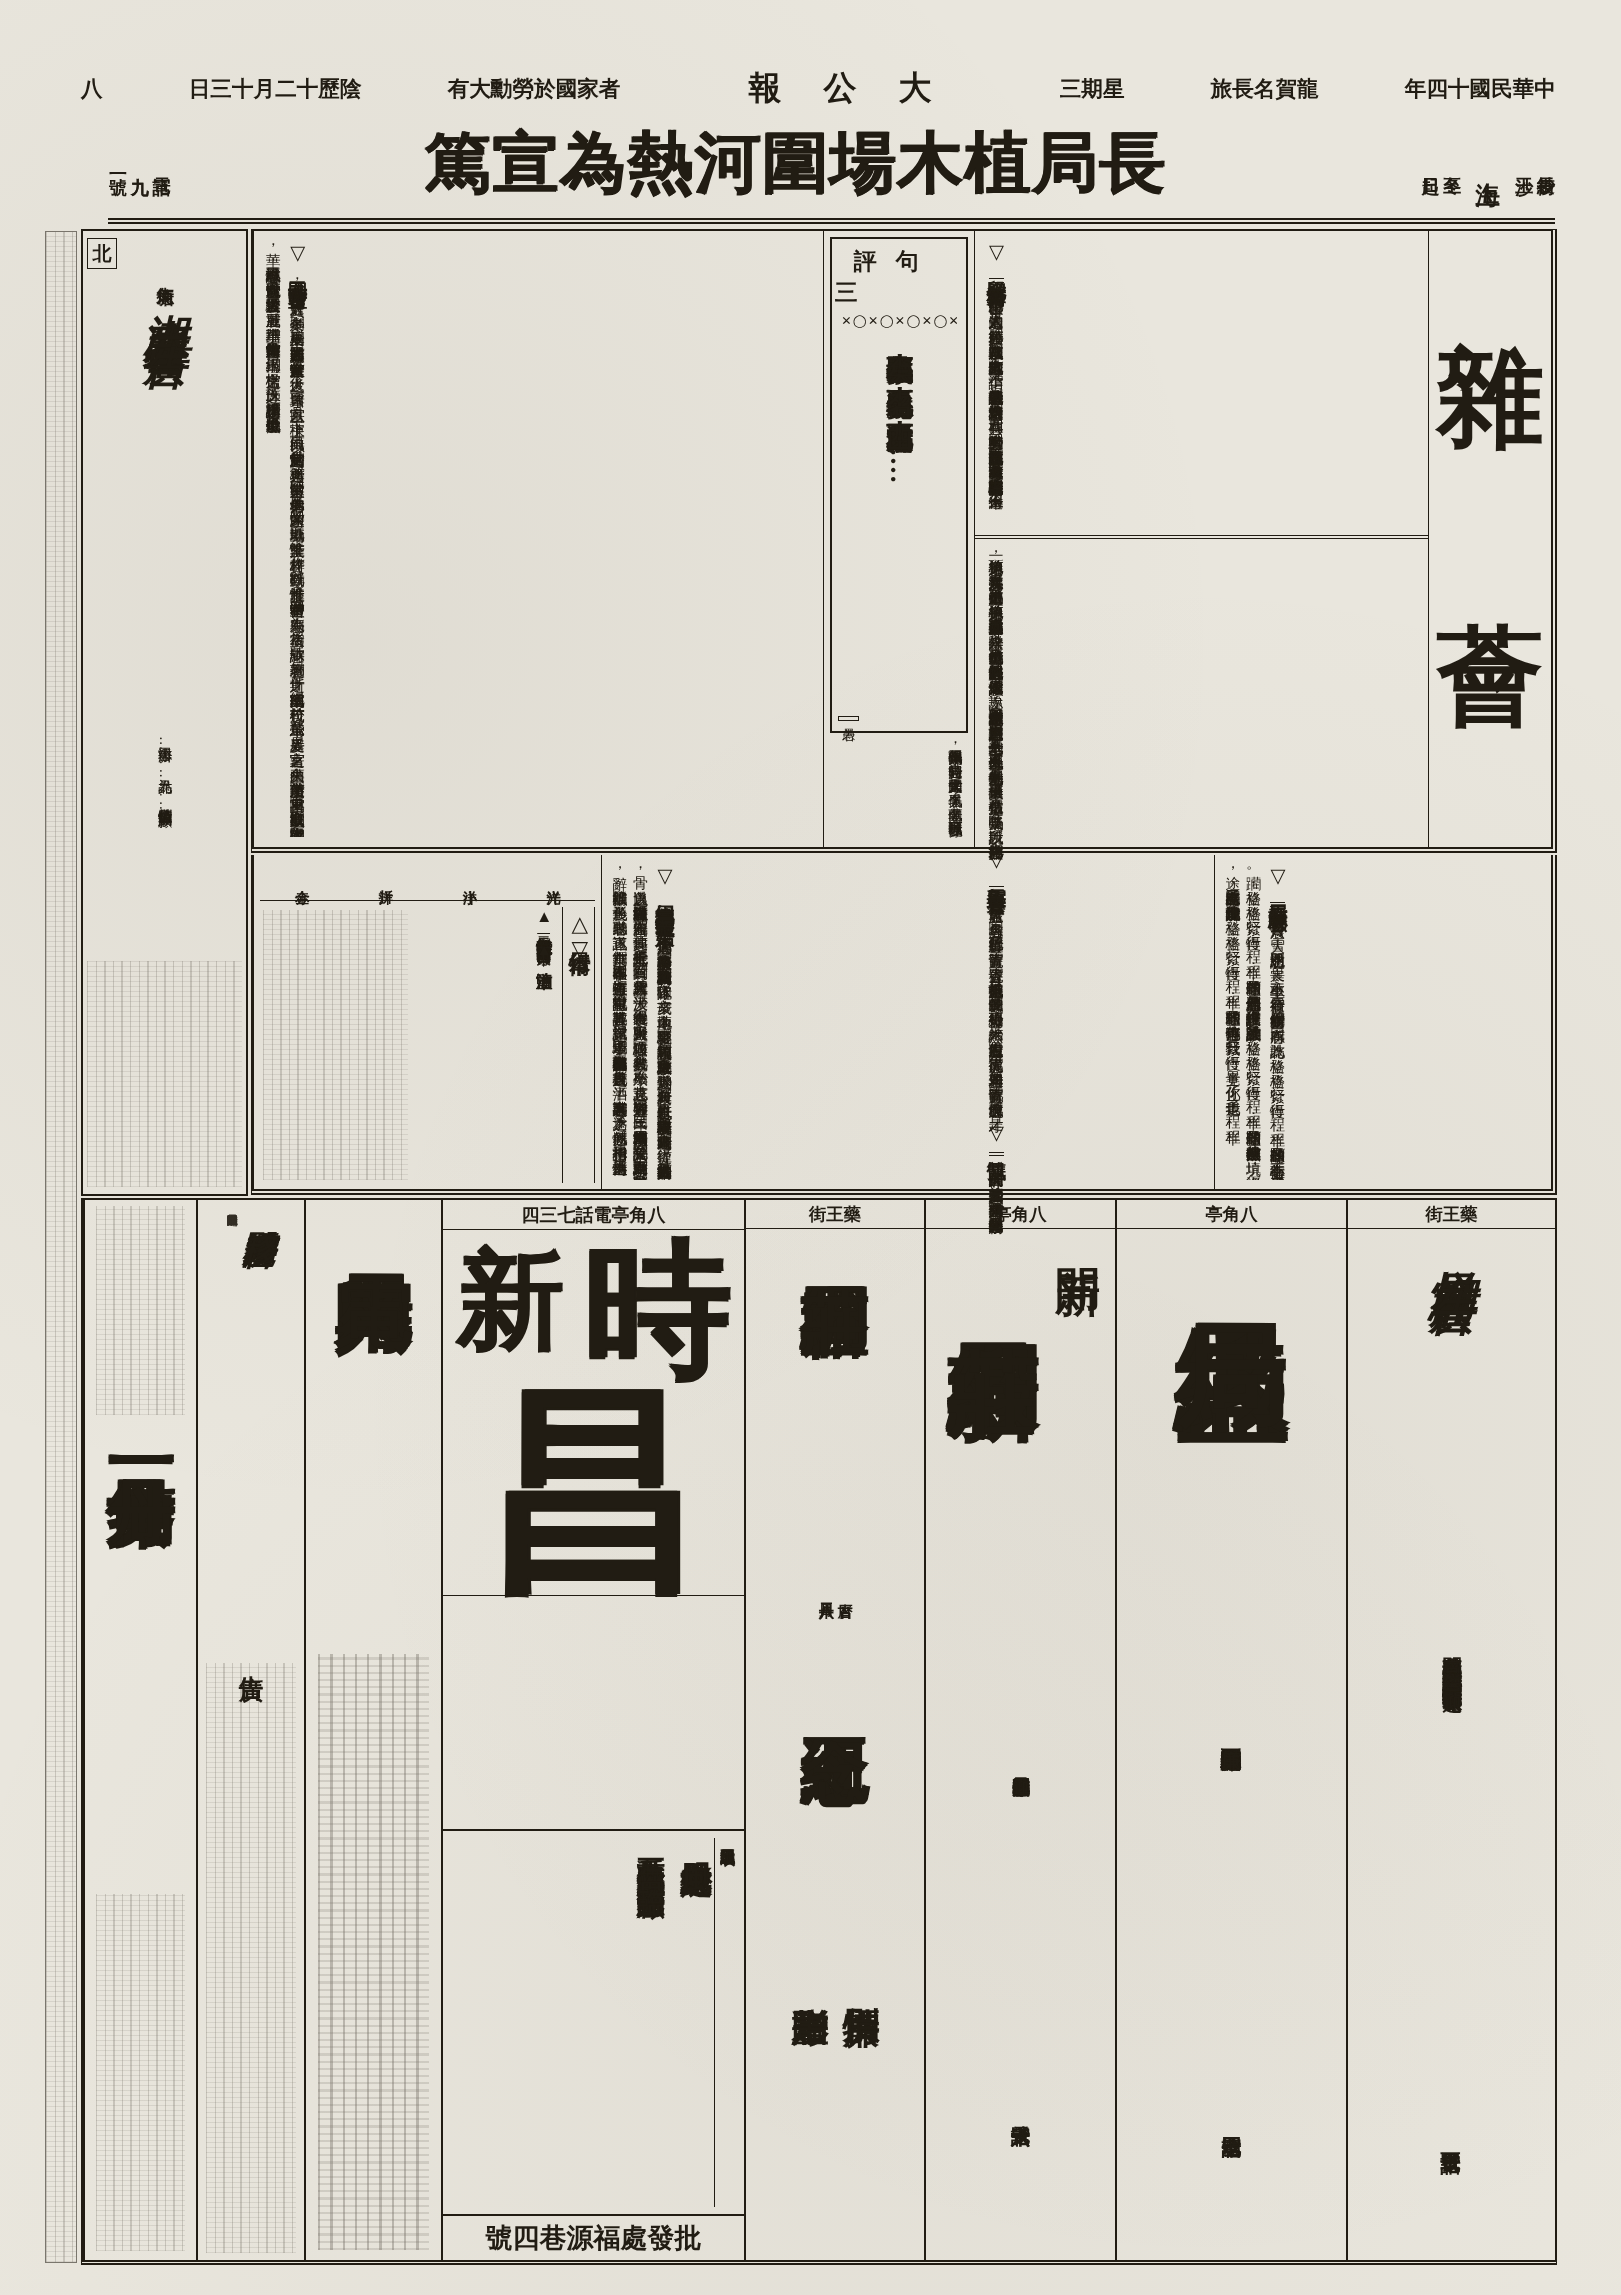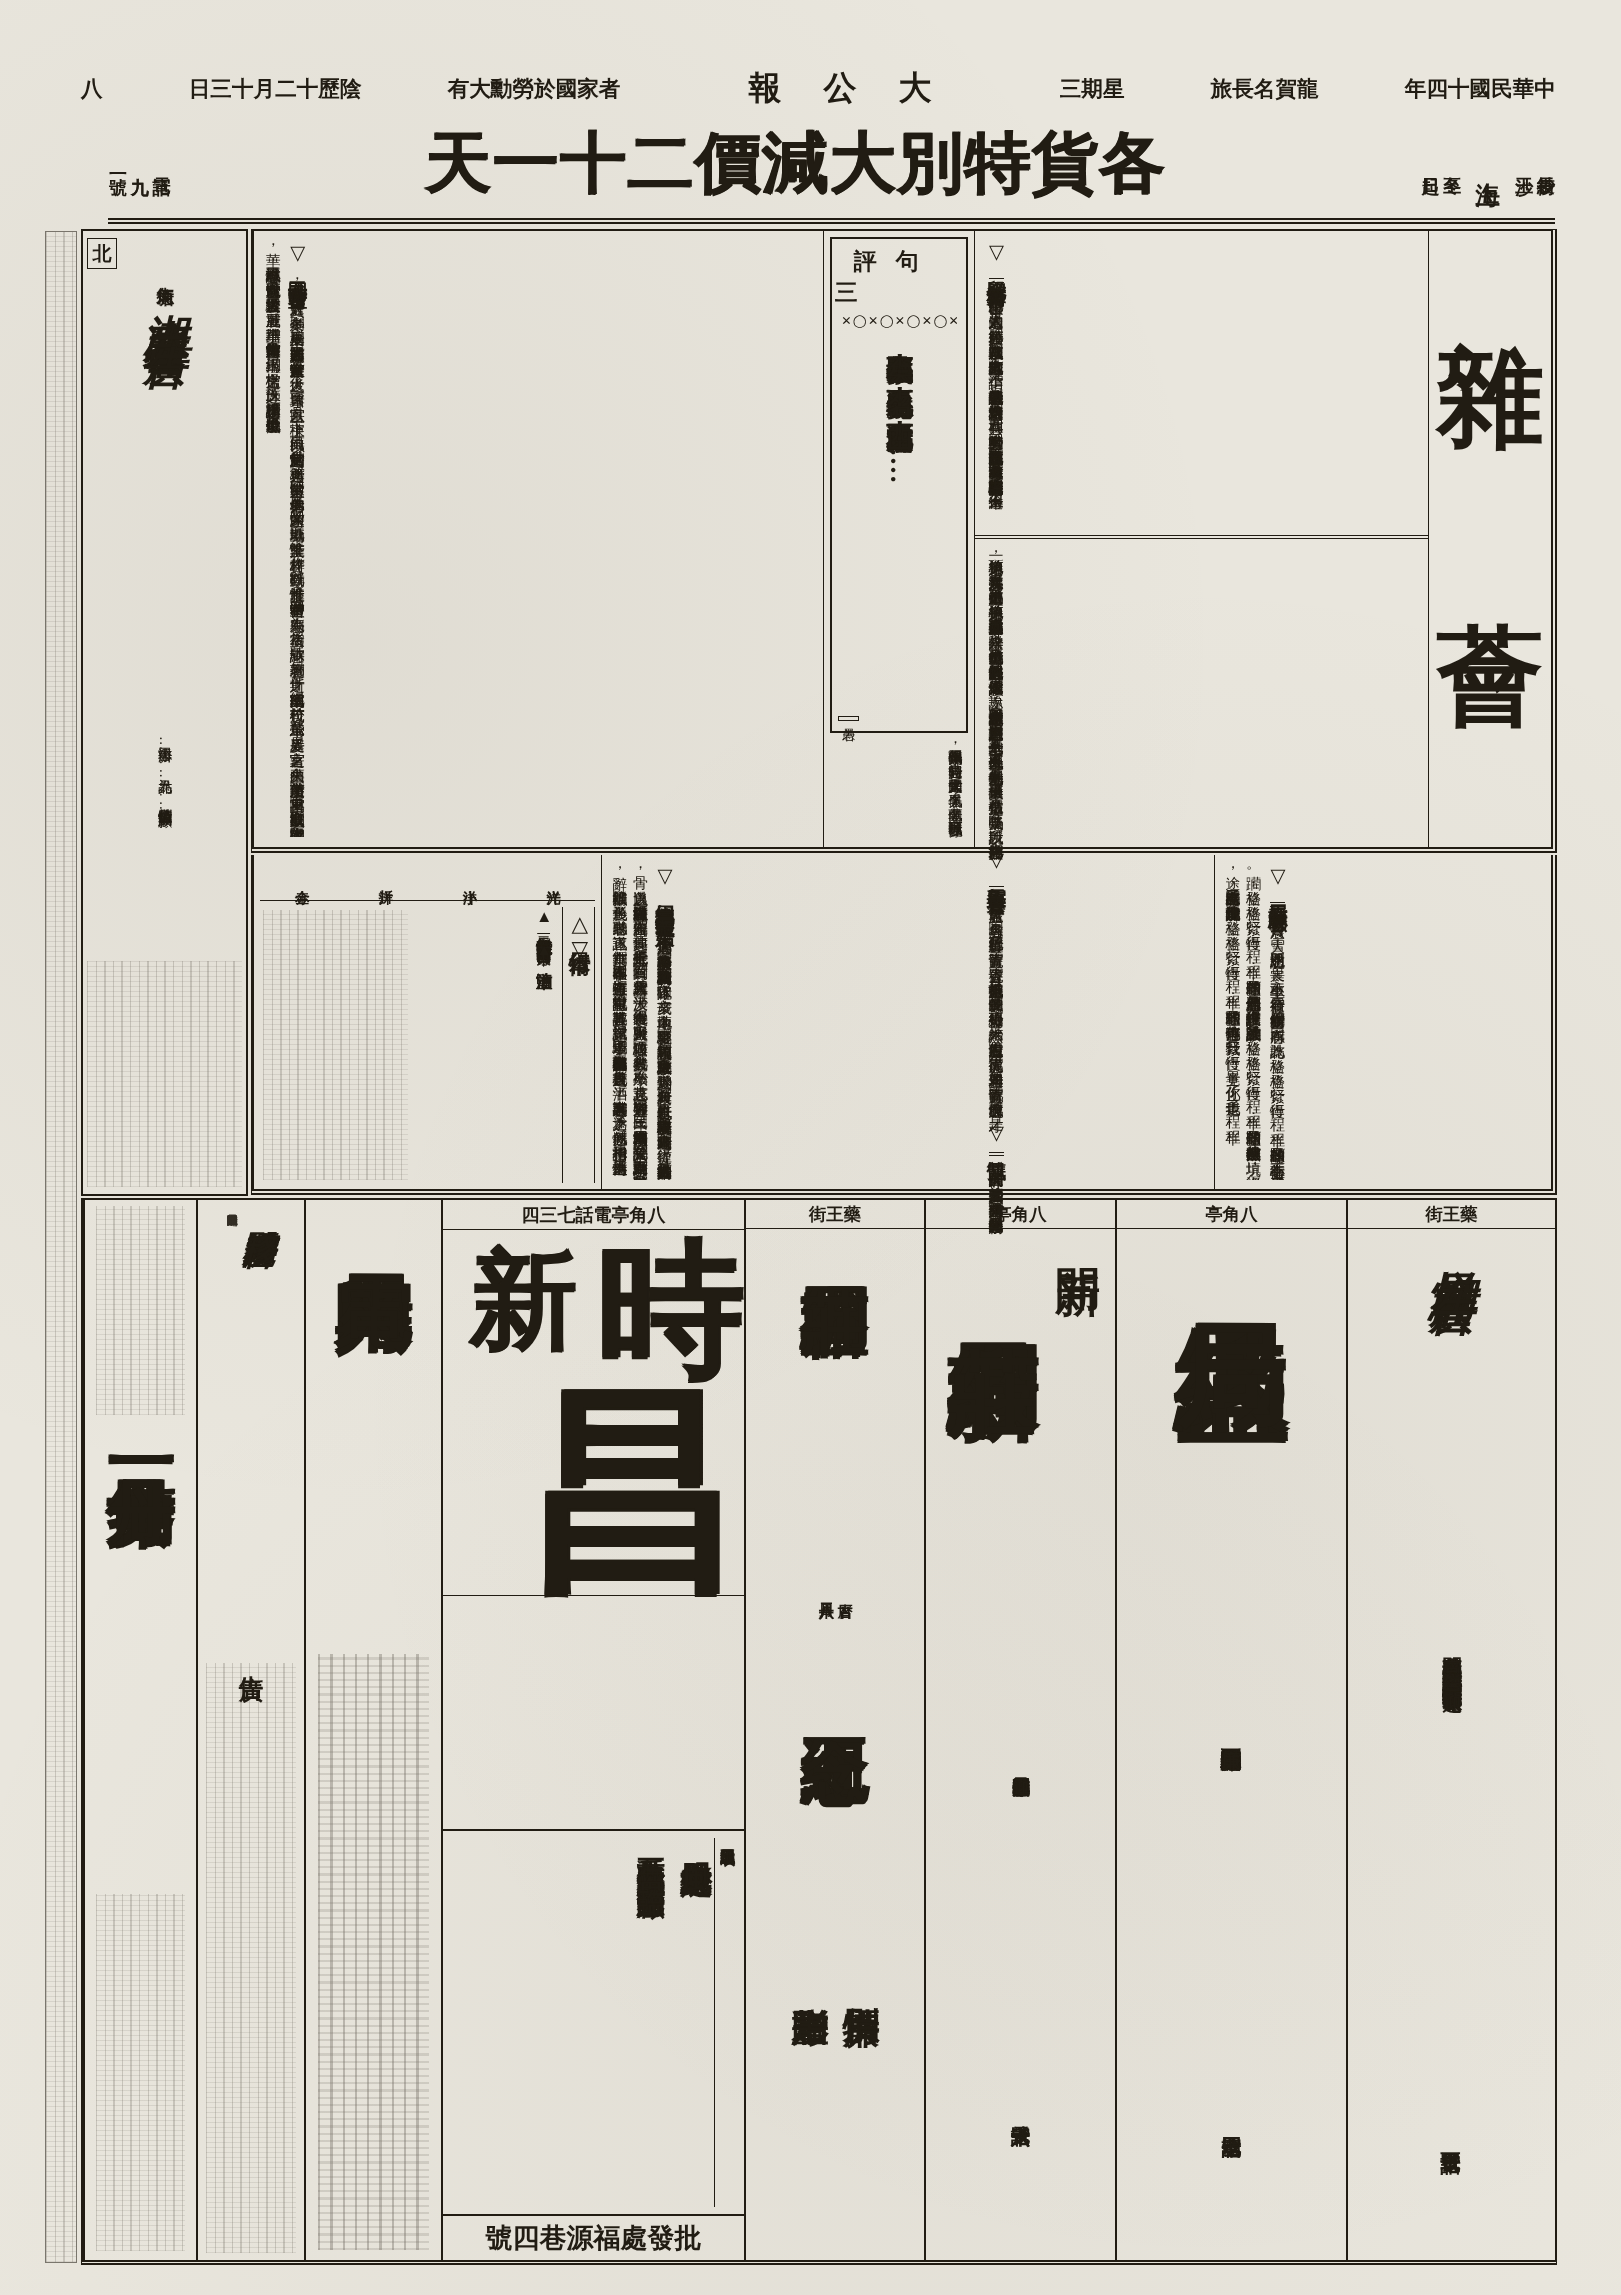--- a/index.html
+++ b/index.html
@@ -107,21 +107,21 @@
   .ad-tong{width:180px}
   .ad-tong .big{writing-mode:vertical-rl;font-size:68px;font-weight:900;line-height:1;
     text-shadow:1.4px 0 currentColor,0 1.4px currentColor}
   .ad-tong .t1{height:353px;margin-top:4.3px}
   .ad-tong .date{display:flex;flex-direction:row-reverse;gap:2.9px;margin:5.8px 0;height:86px}
   .ad-tong .date .mini-col{font-size:15px}
   .ad-tong .t2{height:288px}
   .ad-tong .offers{display:flex;flex-direction:row-reverse;gap:10px;margin-top:7.2px}
   .ad-tong .offers .vt{font-size:37px;font-weight:900;height:216px;line-height:1.1}
   .grp-shixin{width:303px;display:flex;flex-direction:column}
-  .sx-top{height:631px;border-bottom:2.9px solid #211c13;display:flex;flex-direction:column;align-items:flex-end}
+  .sx-top{height:631px;border-bottom:2.9px solid #211c13;display:flex;flex-direction:column;align-items:center}
   .sx-head{width:100%;height:30px;display:flex;justify-content:center;align-items:center;
     font-size:18px;font-weight:700;border-bottom:1.4px solid #211c13}
   .sx-pair{display:flex;flex-direction:row-reverse;align-items:flex-start;gap:19px;margin-top:5.8px}
   .sx-shi{font-size:148px;font-weight:900;line-height:1;text-shadow:2.2px 0 currentColor,0 2.2px currentColor}
   .sx-xin{font-size:108px;font-weight:900;line-height:1.2;text-shadow:1.4px 0 currentColor,0 1.4px currentColor}
   .sx-chang{font-size:222px;font-weight:900;line-height:.95;text-shadow:2.9px 0 currentColor,0 2.9px currentColor}
   .sx-notes{width:100%;flex:1;display:flex;flex-direction:row-reverse;justify-content:space-around;
     align-items:center;border-top:1.4px solid #211c13}
   .sx-notes .vt{font-size:24.5px;font-weight:900;line-height:1.05}
   .tailor{flex:1;display:flex;flex-direction:column}
@@ -165,21 +165,21 @@
   <div id="banner" class="abs">
     <span class="mini-stack">
       <span class="mini-col">長紗街</span>
       <span class="mini-col">玉沙</span>
     </span>
     <span class="city">上海</span>
     <span class="mini-stack">
       <span class="mini-col">冬至</span>
       <span class="mini-col">日起</span>
     </span>
-    <span class="slogan">天一十二價減大別特貨各</span>
+    <span class="slogan">篤宣為熱河圍場木植局長</span>
     <span class="mini-stack">
       <span class="mini-col">電話</span>
       <span class="mini-col">九九</span>
       <span class="mini-col">一號</span>
     </span>
   </div>
 
   <div id="edge-strip" class="abs texture"></div>
 
   <div id="tanye" class="abs">

